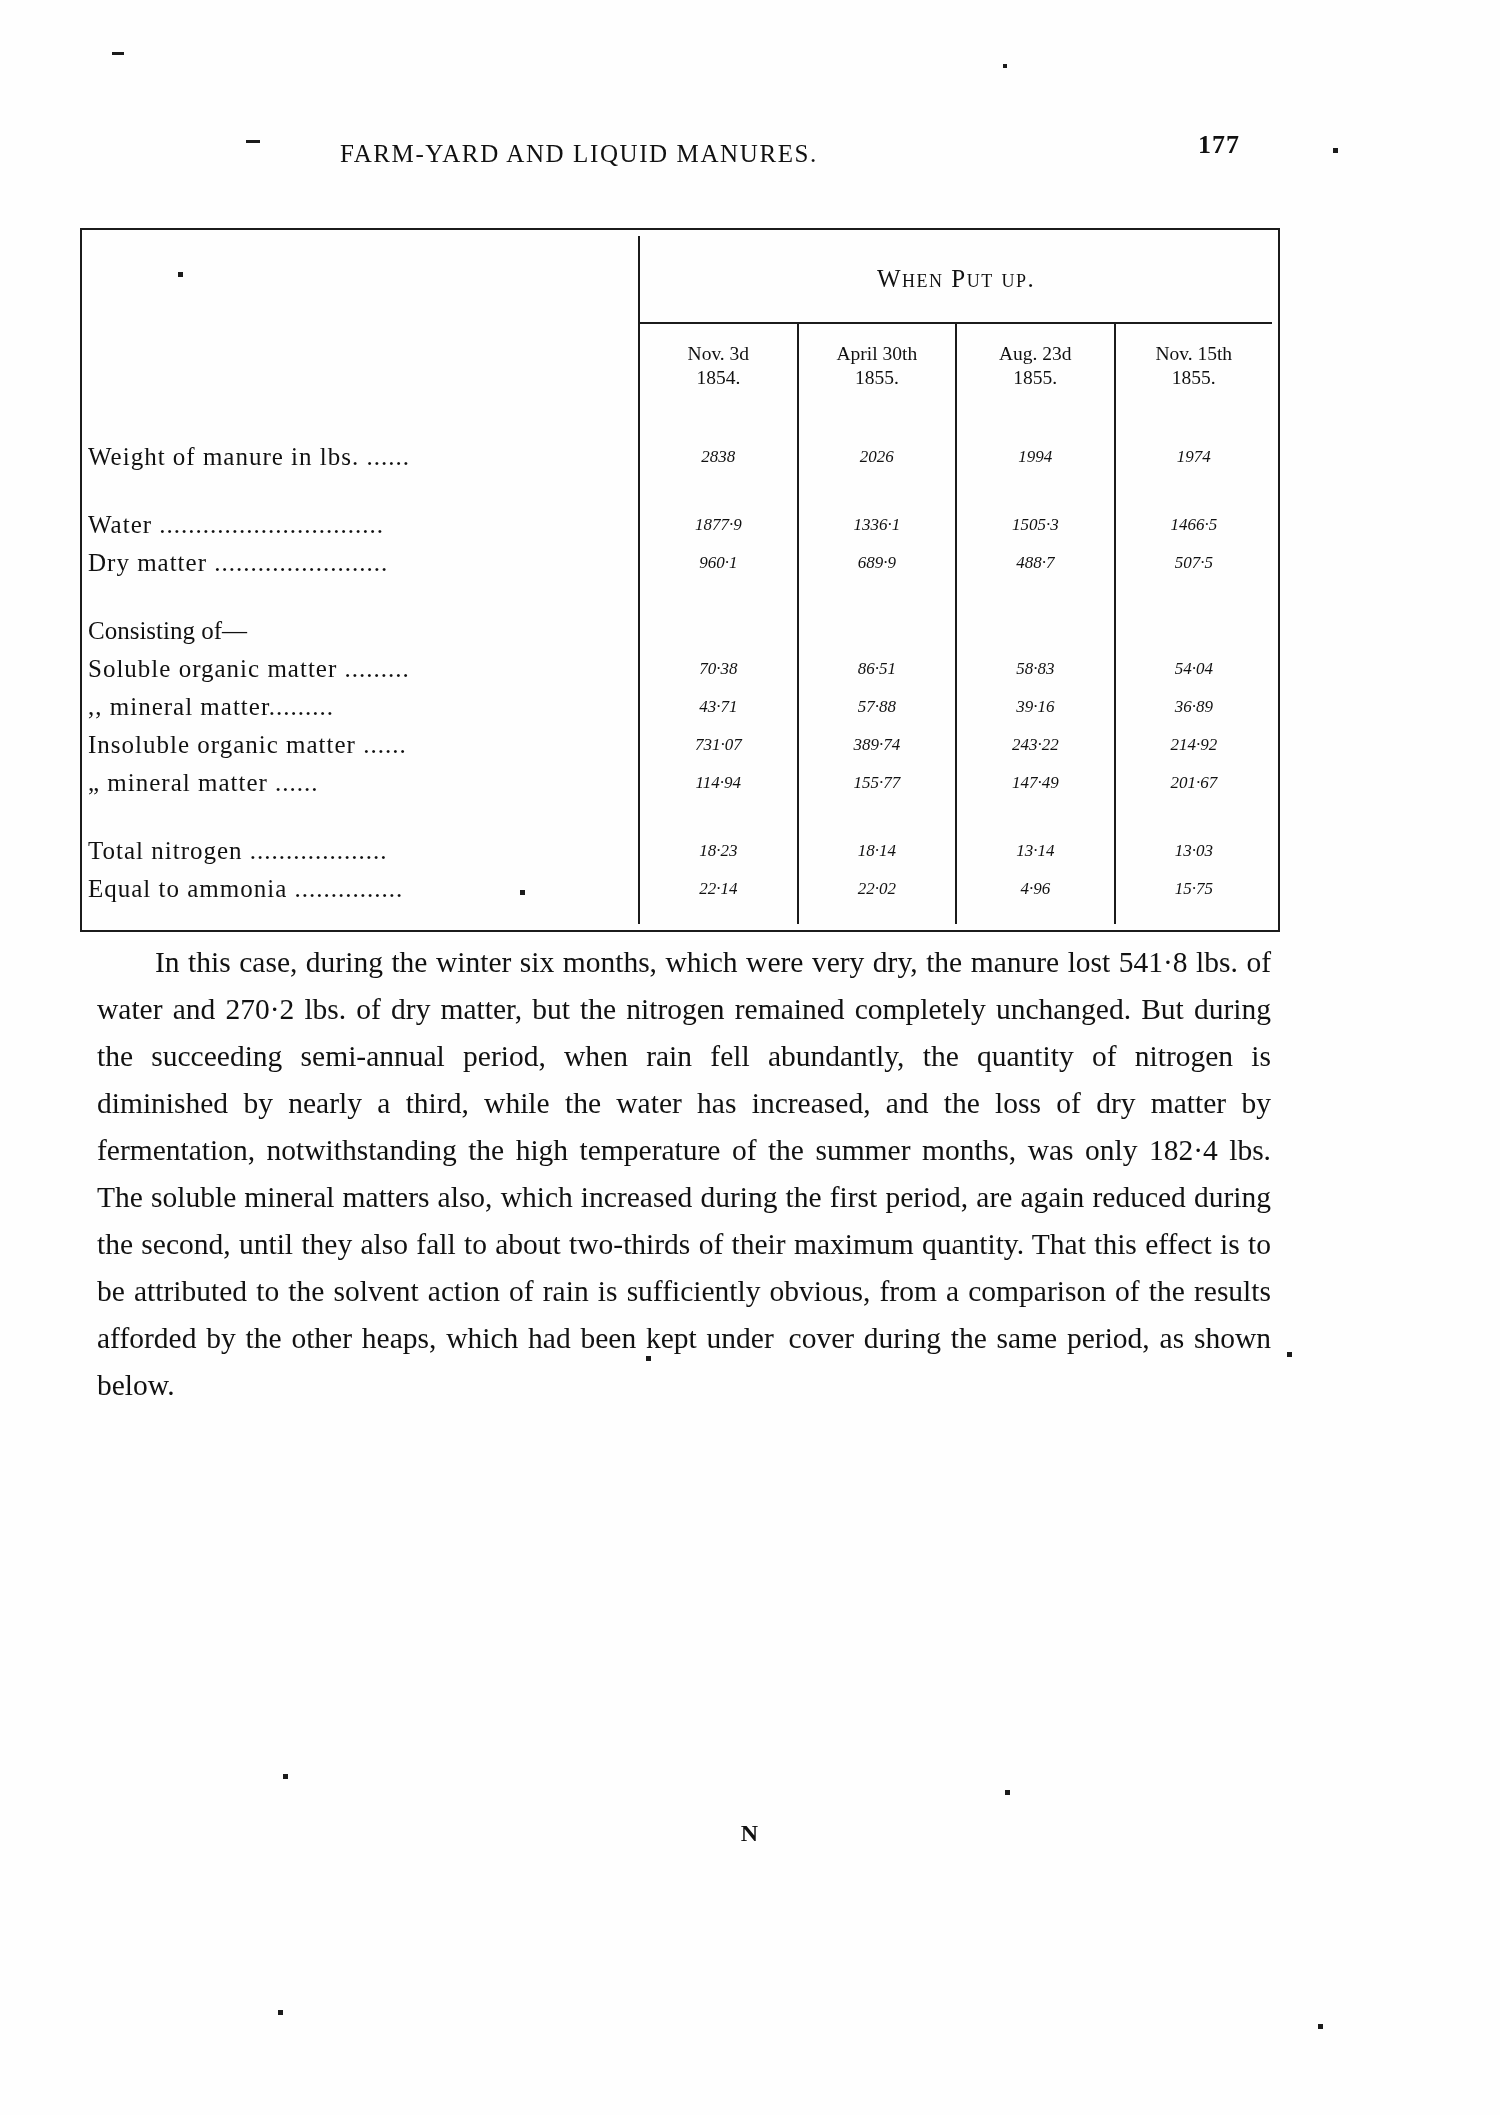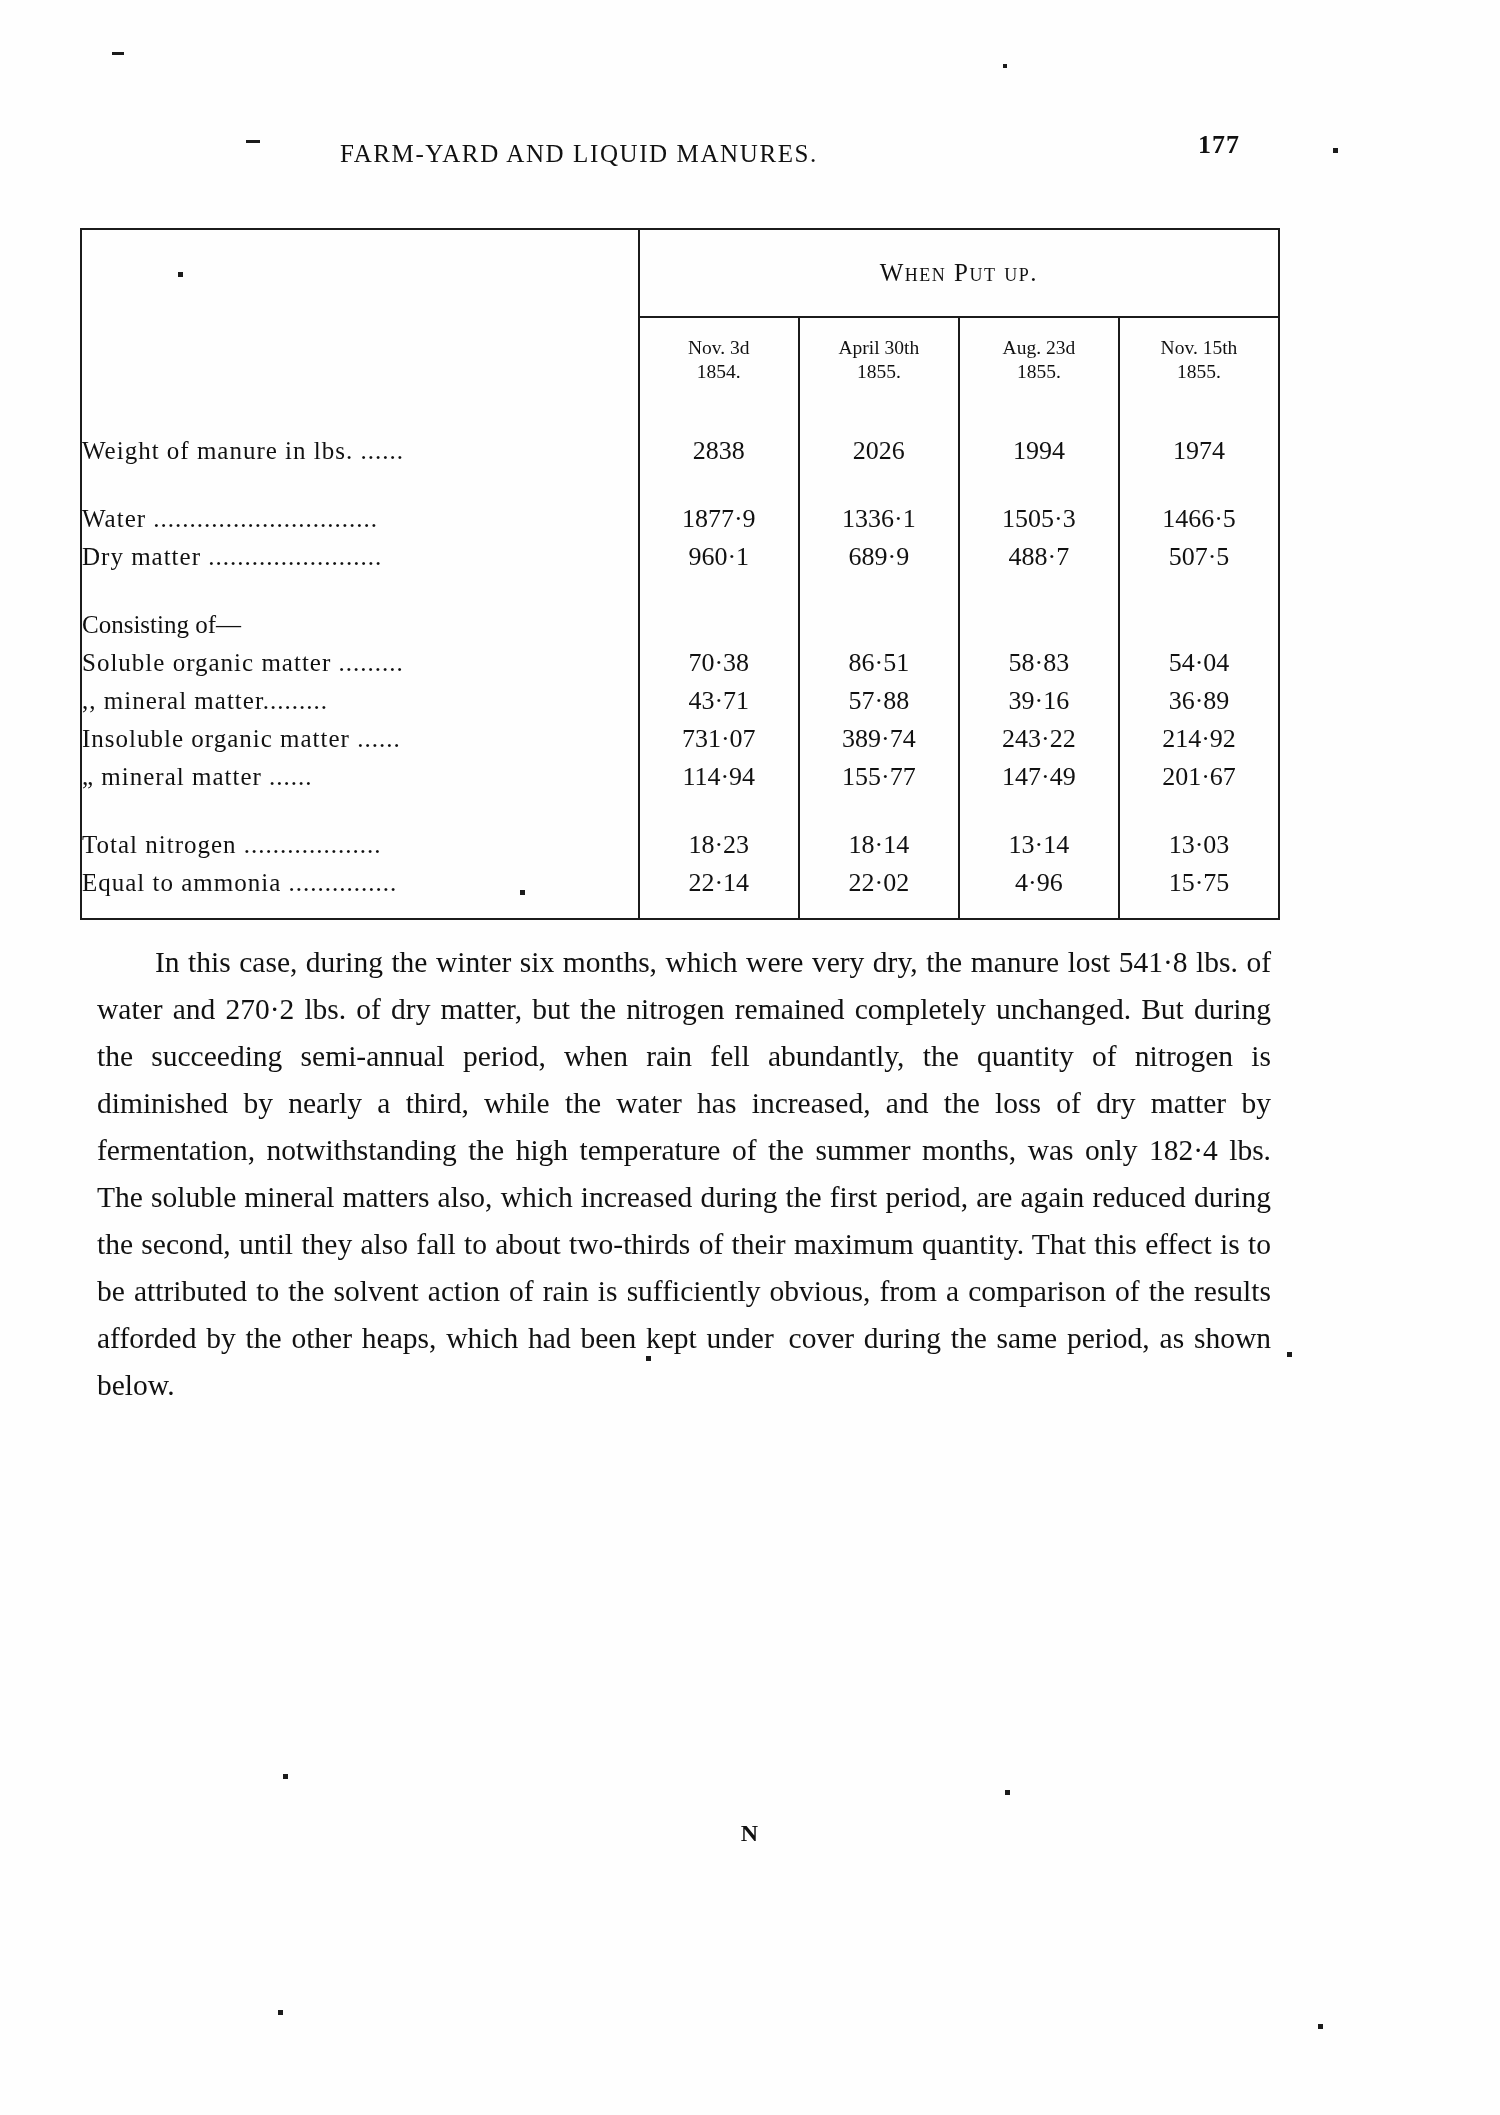--- a/index.html
+++ b/index.html
@@ -50,21 +50,21 @@
   }
 
   
   .tablewrap {
     position: absolute;
     left: 80px;
     top: 228px;
     width: 1200px;
     border: 2px solid #1b1b1b;
     box-sizing: border-box;
-    padding: 0;
+    padding: 6px;
   }
   table.data {
     border-collapse: collapse;
     width: 100%;
     font-size: 25px;
   }
   table.data td, table.data th {
     padding: 0;
     vertical-align: middle;
     font-weight: 400;
@@ -91,23 +91,24 @@
     padding: 4px 2px 0 2px;
   }
   .rowlabel {
     padding-left: 18px;
     white-space: nowrap;
     font-size: 25px;
   }
   .num {
     text-align: center;
     border-left: 2px solid #1b1b1b;
-    font-size: 26px;
+    font-size: 17px;
     white-space: nowrap;
     width: 155px;
+    font-style: italic;
   }
   tr.r-h { height: 66px; }
   tr.r-n { height: 38px; }
   tr.spacer-sm td { height: 16px; }
   tr.spacer-md td { height: 30px; }
   .leaders { letter-spacing: 1px; margin-left: 48px; }
   .indent1 { padding-left: 56px; }
 
   .sep-cell { border-left: 2px solid #1b1b1b; }
 

